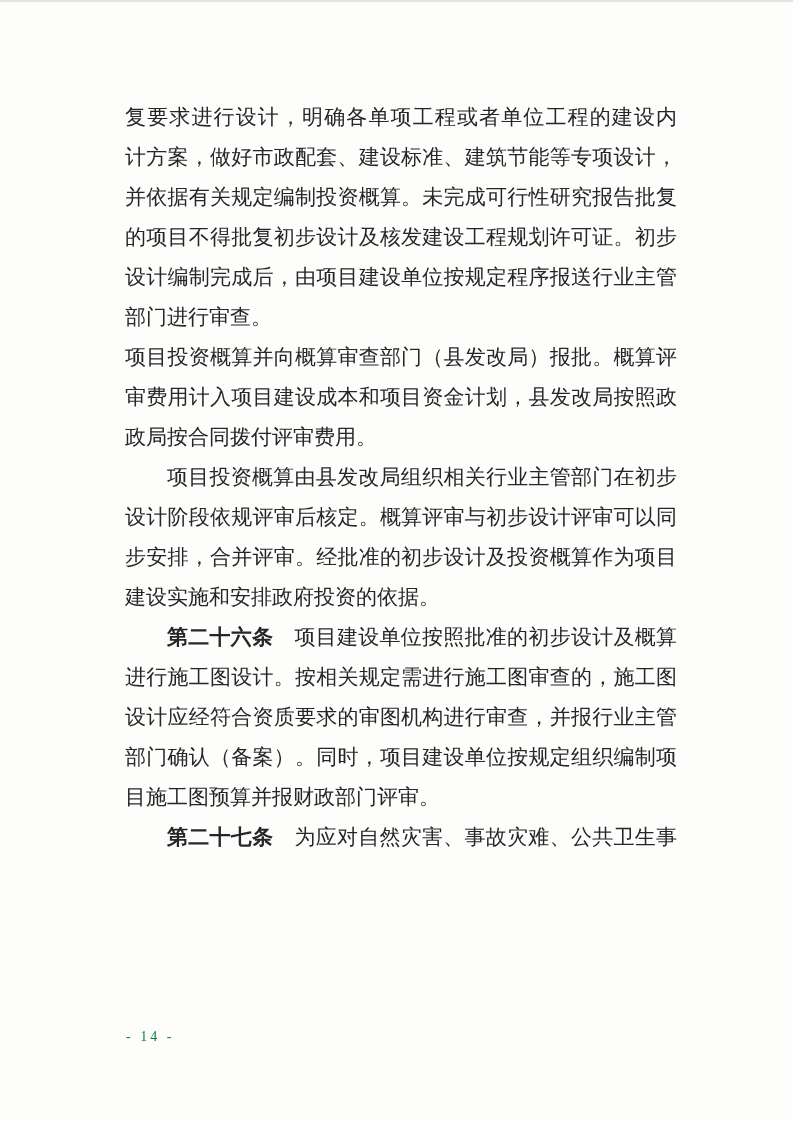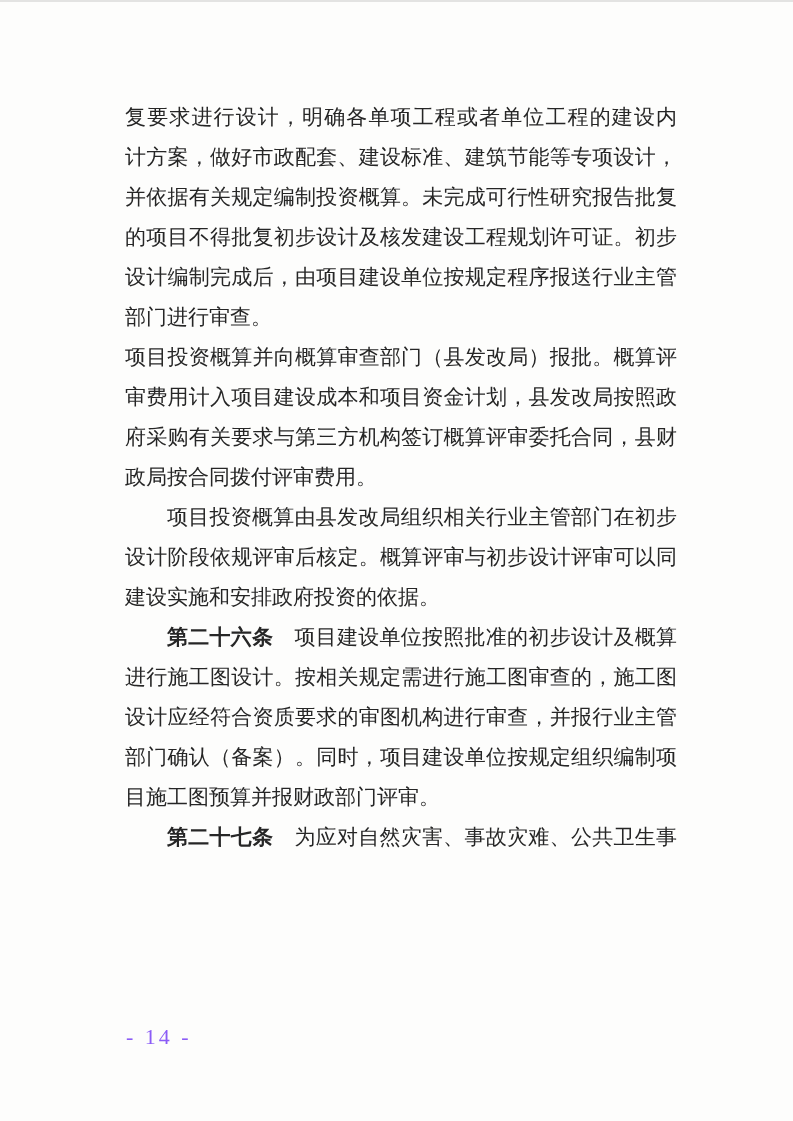--- a/index.html
+++ b/index.html
@@ -48,24 +48,24 @@
   }
   .term {
     font-weight: 700;
     margin-right: 1.0em;
     font-family: "Liberation Sans", "DejaVu Sans", sans-serif;
   }
   .pagenum {
     position: absolute;
     left: 126px;
     top: 1024px;
-    font-size: 22px;
+    font-size: 14px;
     line-height: 26px;
     letter-spacing: 3px;
-    color: #8b5cf6;
+    color: #15803d;
     font-family: "Liberation Serif", "DejaVu Serif", serif;
   }
 </style>
 </head>
 <body>
 
 <div class="page">
   <div class="scan-edge"></div>
 
   <div class="content">
@@ -75,27 +75,27 @@
       <div class="line">计方案，做好市政配套、建设标准、建筑节能等专项设计，</div>
       <div class="line">并依据有关规定编制投资概算。未完成可行性研究报告批复</div>
       <div class="line">的项目不得批复初步设计及核发建设工程规划许可证。初步</div>
       <div class="line">设计编制完成后，由项目建设单位按规定程序报送行业主管</div>
       <div class="line end">部门进行审查。</div>
     </div>
 
     <div class="para">
       <div class="line">项目投资概算并向概算审查部门（县发改局）报批。概算评</div>
       <div class="line">审费用计入项目建设成本和项目资金计划，县发改局按照政</div>
-      <div class="line">府采购有关要求与第三方机构签订概算评审委托合同，县财</div>
       <div class="line end">政局按合同拨付评审费用。</div>
     </div>
 
     <div class="para">
       <div class="line ind">项目投资概算由县发改局组织相关行业主管部门在初步</div>
       <div class="line">设计阶段依规评审后核定。概算评审与初步设计评审可以同</div>
+      <div class="line">步安排，合并评审。经批准的初步设计及投资概算作为项目</div>
       <div class="line end">建设实施和安排政府投资的依据。</div>
     </div>
 
     <div class="para">
       <div class="line ind">
         <span class="term">第二十六条</span><span>项目建设单位按照批准的初步设计及概算</span>
       </div>
       <div class="line">进行施工图设计。按相关规定需进行施工图审查的，施工图</div>
       <div class="line">设计应经符合资质要求的审图机构进行审查，并报行业主管</div>
       <div class="line">部门确认（备案）。同时，项目建设单位按规定组织编制项</div>

